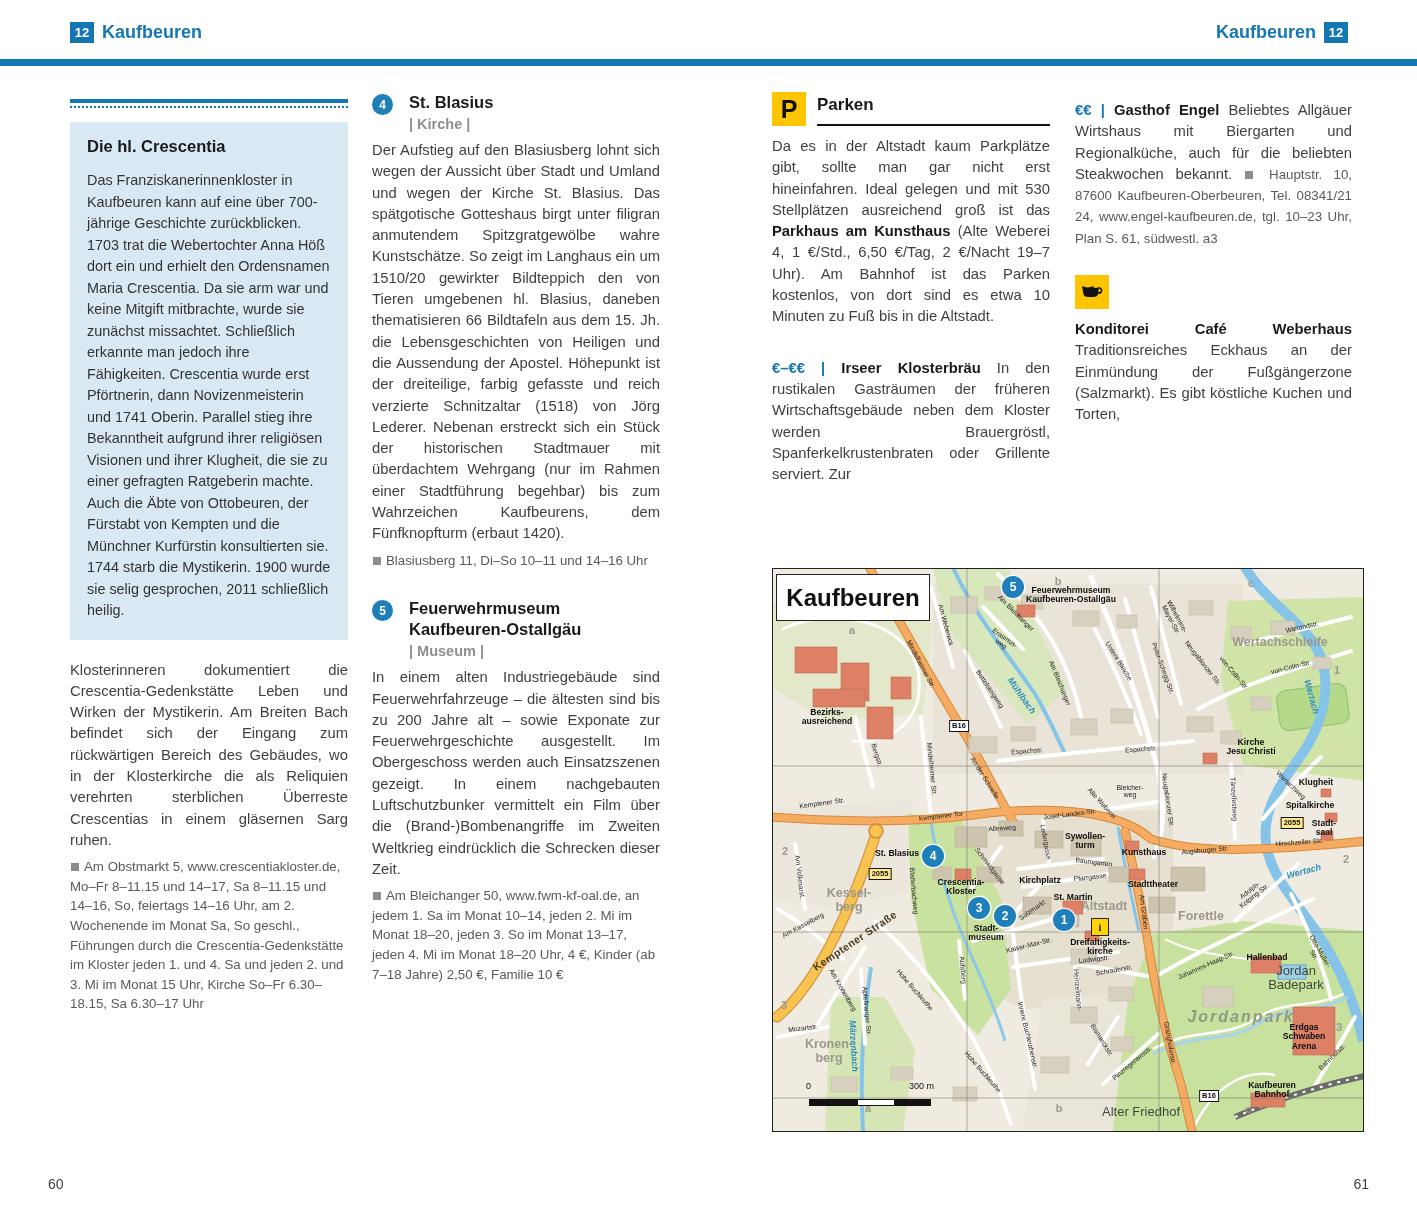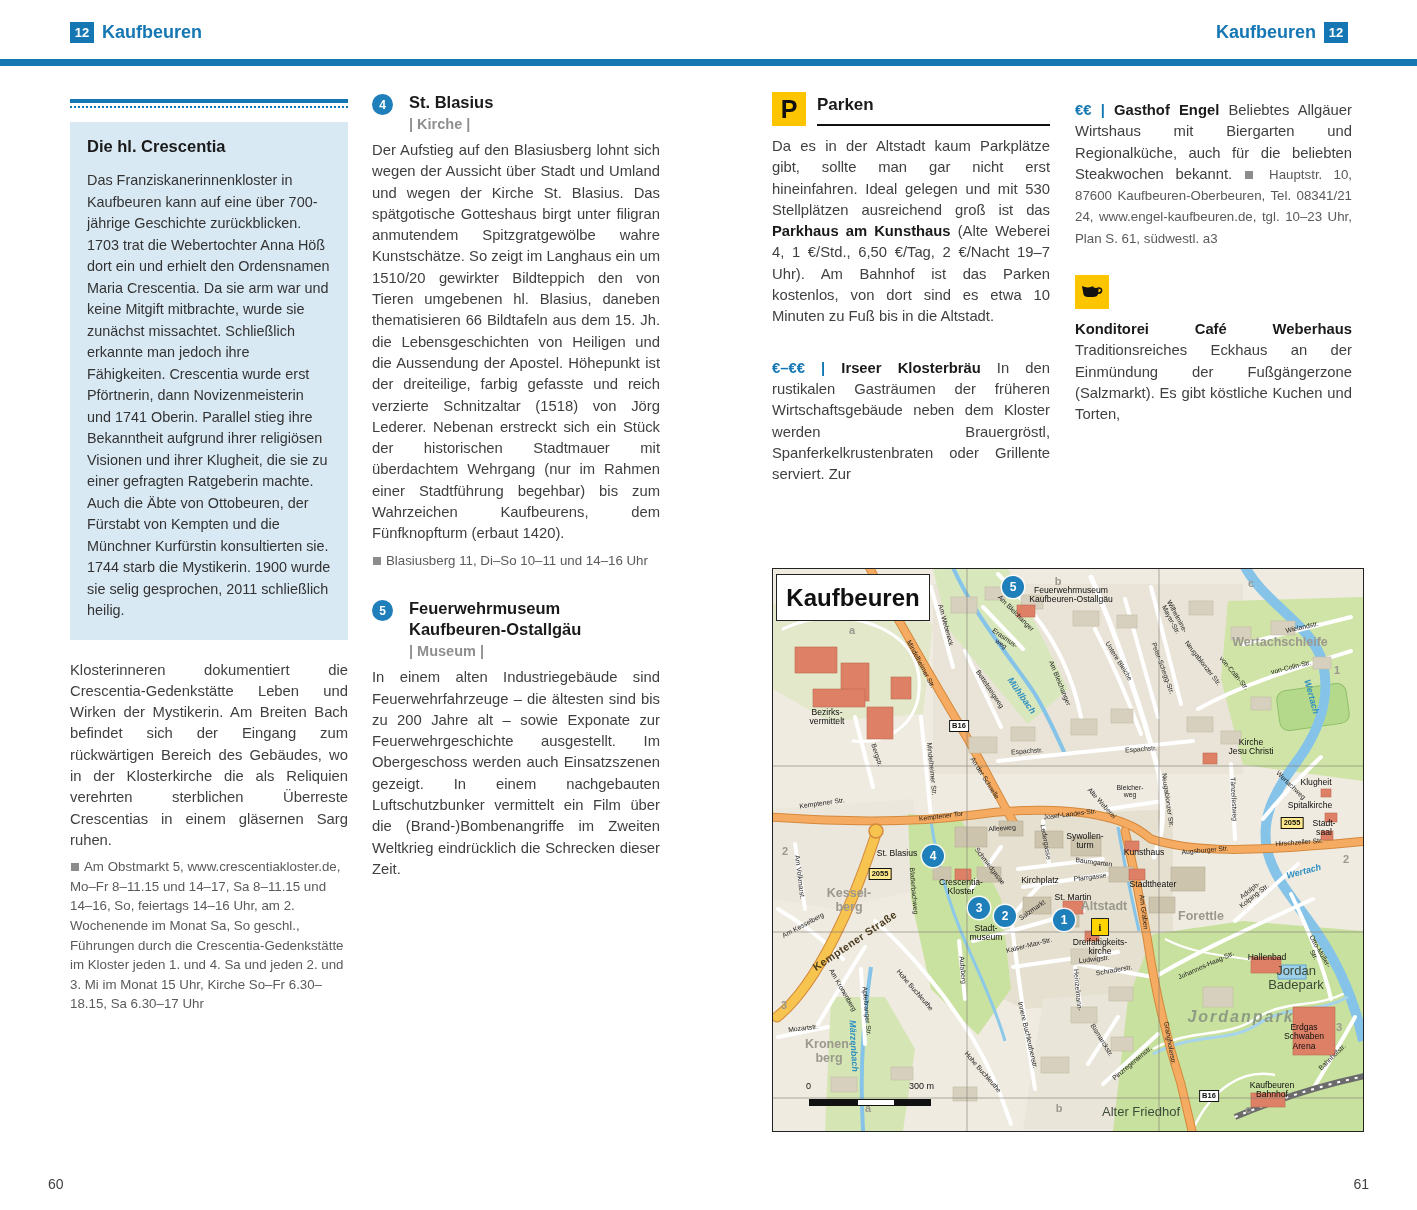--- a/index.html
+++ b/index.html
@@ -53,21 +53,21 @@
              font-size:17px;font-weight:bold;color:#1a1a1a;}
   
   #map{position:absolute;left:772px;top:568px;width:590px;height:562px;border:1.5px solid #222;
        background:#f0ebe1;overflow:hidden;}
   #map svg{position:absolute;left:0;top:0;}
   #map-overlay{position:absolute;left:0;top:0;width:100%;height:100%;}
   .ml{position:absolute;transform:translate(-50%,-50%);white-space:pre-line;text-align:center;
       line-height:1.08;pointer-events:none;}
   .ml.street{font-size:6.8px;color:#1c1c1c;}
   .ml.street-lg{font-size:10.5px;font-weight:bold;color:#4a3a1e;letter-spacing:.5px;}
-  .ml.poi{font-size:8.6px;font-weight:normal;color:#0e0e0e;}
+  .ml.poi{font-size:8.6px;font-weight:bold;color:#0e0e0e;}
   .ml.area{font-size:12.5px;font-weight:bold;color:#9b988e;}
   .ml.area-it{font-size:16px;font-weight:bold;font-style:italic;color:#8f9c85;letter-spacing:2px;}
   .ml.dark-it{font-size:13px;color:#3c4a38;}
   .ml.water{font-size:9px;font-weight:bold;font-style:italic;color:#2e8fc2;}
   .ml.grid{font-size:11px;font-weight:bold;color:#9b988e;}
   .map-title{position:absolute;left:3px;top:5px;width:152px;height:45px;background:#fff;
              border:1.5px solid #222;display:flex;align-items:center;justify-content:center;
              font-size:24px;font-weight:bold;color:#111;}
   .mk{position:absolute;width:22px;height:22px;border-radius:50%;background:#1e7fba;color:#fff;
       font-size:12px;font-weight:bold;display:flex;align-items:center;justify-content:center;
@@ -120,20 +120,21 @@
   </div>
   <div class="entry">
     <div class="e-head">
       <span class="e-badge">5</span>
       <div>
         <h3 class="e-title">Feuerwehrmuseum Kaufbeuren-Ostallgäu</h3>
         <div class="e-cat">| Museum |</div>
       </div>
     </div>
     <p class="body-just">In einem alten Industriegebäude sind Feuerwehrfahrzeuge – die ältesten sind bis zu 200 Jahre alt – sowie Exponate zur Feuerwehrgeschichte ausgestellt. Im Obergeschoss werden auch Einsatzszenen gezeigt. In einem nachgebauten Luftschutzbunker vermittelt ein Film über die (Brand-)Bombenangriffe im Zweiten Weltkrieg eindrücklich die Schrecken dieser Zeit.</p>
+    <p class="info"><span class="bsq"></span><span>Am Bleichanger 50, www.fwm-kf-oal.de, an jedem 1. Sa im Monat 10–14, jeden 2. Mi im Monat 18–20, jeden 3. So im Monat 13–17, jeden 4. Mi im Monat 18–20 Uhr, 4 €, Kinder (ab 7–18 Jahre) 2,50 €, Familie 10 €</span></p>
   </div>
 </div>
 
 <div id="col3" class="col">
   <div class="cat">
     <div class="cat-head">
       <span class="cat-icon">
           <span class="pglyph">P</span>
         </span>
       <span class="cat-title">Parken</span>
@@ -316,21 +317,21 @@
         <line x1="386" y1="0" x2="386" y2="562"></line>
       <line x1="0" y1="197" x2="590" y2="197"></line>
         <line x1="0" y1="363" x2="590" y2="363"></line>
         <line x1="0" y1="529" x2="590" y2="529"></line>
     </g>
   </svg>
   <div id="map-overlay">
       <span class="ml poi" style="left: 298px; top: 26px;">Feuerwehrmuseum
 Kaufbeuren-Ostallgäu</span>
       <span class="ml poi" style="left: 54px; top: 148px;">Bezirks-
-vermittelt</span>
+ausreichend</span>
       <span class="ml poi" style="left: 478px; top: 178px;">Kirche
 Jesu Christi</span>
       <span class="ml poi" style="left: 543px; top: 214px;">Klugheit</span>
       <span class="ml poi" style="left: 537px; top: 237px;">Spitalkirche</span>
       <span class="ml poi" style="left: 551px; top: 259px;">Stadt-
 saal</span>
       <span class="ml poi" style="left: 312px; top: 272px;">Sywollen-
 turm</span>
       <span class="ml poi" style="left: 371px; top: 284px;">Kunsthaus</span>
       <span class="ml poi" style="left: 380px; top: 316px;">Stadttheater</span>

